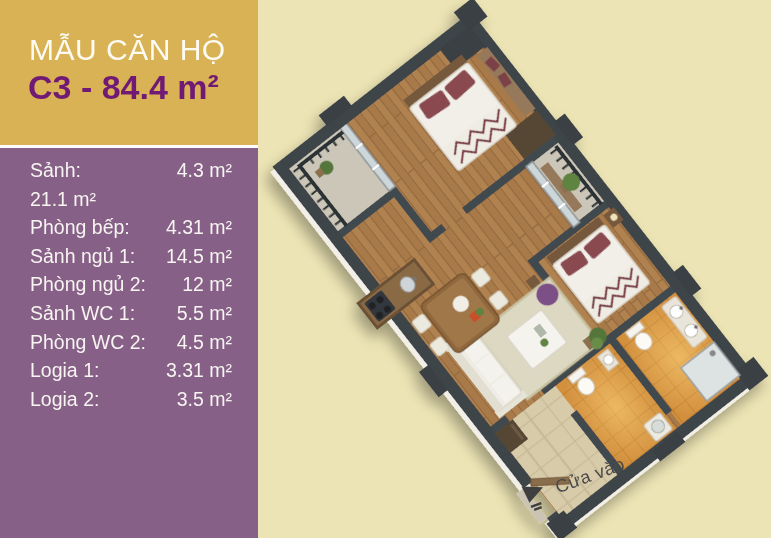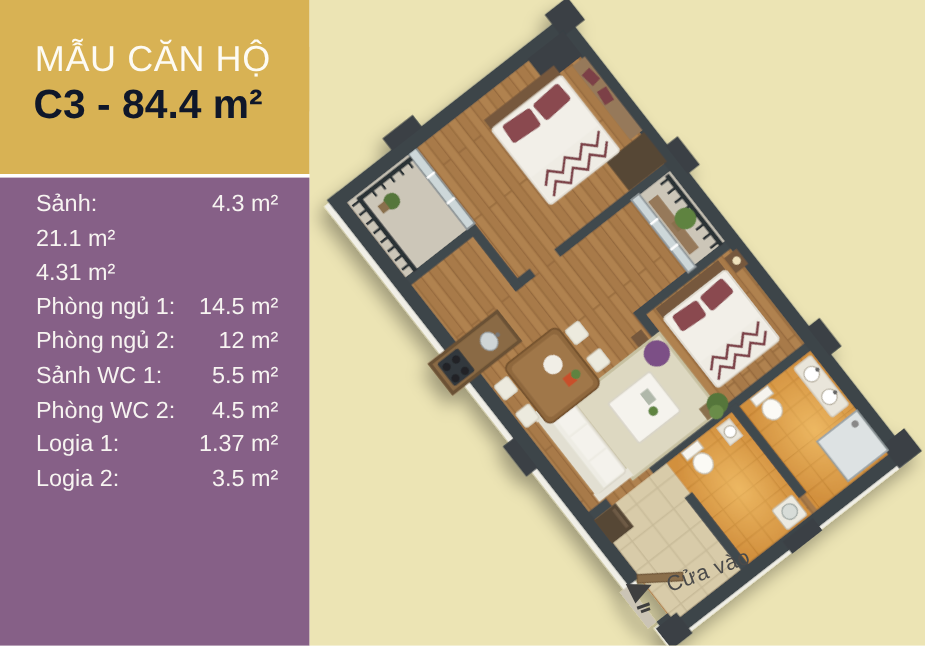--- a/index.html
+++ b/index.html
@@ -1,25 +1,25 @@
 <!DOCTYPE html>
 <html style="--banner-gold: #d8b254; --panel-purple: #866087; --background-cream: #ece4b4; --wall-dark: #3e454a; --wood-floor: #b0824f; --wc-tile: #d2903e; --hall-tile: #d8cba9; --pouf-purple: #7b4f86; --pillow-maroon: #8a4950; --text-white: #ffffff; --entrance-text-gray: #4a4a4a;"><head>
 <meta charset="utf-8">
 <style>
   html,body{margin:0;padding:0;background:#ffffff;}
   body{width:771px;height:541px;overflow:hidden;font-family:"Liberation Sans",sans-serif;}
   .page{position:relative;width:771px;height:541px;background:#ffffff;}
 
   
   .left-col{position:absolute;left:0;top:0;width:258px;height:541px;}
-  .banner{position:absolute;left:0;top:0;width:258px;height:145px;background:var(--banner-gold,#d8b254);}
+  .banner{position:absolute;left:0;top:0;width:258px;height:145px;background:var(--banner-gold,#d8b254);padding-left:28px;}
   .banner-title{position:absolute;left:29px;top:33px;font-size:30px;font-weight:300;
     color:#fdfbf4;letter-spacing:.5px;white-space:nowrap;}
   .banner-subtitle{position:absolute;left:28px;top:68px;font-size:34px;font-weight:700;
-    color:#0f172a;white-space:nowrap;}
+    color:#701a75;white-space:nowrap;}
   .banner-arrow{position:absolute;left:258px;top:39px;width:0;height:0;
     border-top:27px solid transparent;border-bottom:27px solid transparent;
     border-left:30px solid var(--banner-gold,#d8b254);}
   .panel{position:absolute;left:0;top:148px;width:258px;height:390px;
     background:var(--panel-purple,#866087);box-sizing:border-box;padding-top:8px;}
   .row{display:flex;justify-content:space-between;padding:0 26px 0 30px;
     color:#f7f4f1;font-size:19.5px;line-height:28.6px;}
   .row .val{text-align:center;}
 
   
@@ -44,41 +44,42 @@
 
     <div class="panel">
       <div class="row">
           <span class="lbl">Sảnh:</span>
           <span class="val">4.3 m²</span>
         </div>
       <div class="row">
           <span class="val">21.1 m²</span>
         </div>
       <div class="row">
+          <span class="lbl">Phòng bếp:</span>
           <span class="val">4.31 m²</span>
         </div>
       <div class="row">
-          <span class="lbl">Phòng ngủ 1:</span>
+          <span class="lbl">Sảnh ngủ 1:</span>
           <span class="val">14.5 m²</span>
         </div>
       <div class="row">
           <span class="lbl">Phòng ngủ 2:</span>
           <span class="val">12 m²</span>
         </div>
       <div class="row">
           <span class="lbl">Sảnh WC 1:</span>
           <span class="val">5.5 m²</span>
         </div>
       <div class="row">
           <span class="lbl">Phòng WC 2:</span>
           <span class="val">4.5 m²</span>
         </div>
       <div class="row">
           <span class="lbl">Logia 1:</span>
-          <span class="val">1.37 m²</span>
+          <span class="val">3.31 m²</span>
         </div>
       <div class="row">
           <span class="lbl">Logia 2:</span>
           <span class="val">3.5 m²</span>
         </div>
     </div>
   </aside>
 
   <main class="plan-area">
     <svg class="floorplan" width="513" height="538" viewBox="0 0 513 538">

